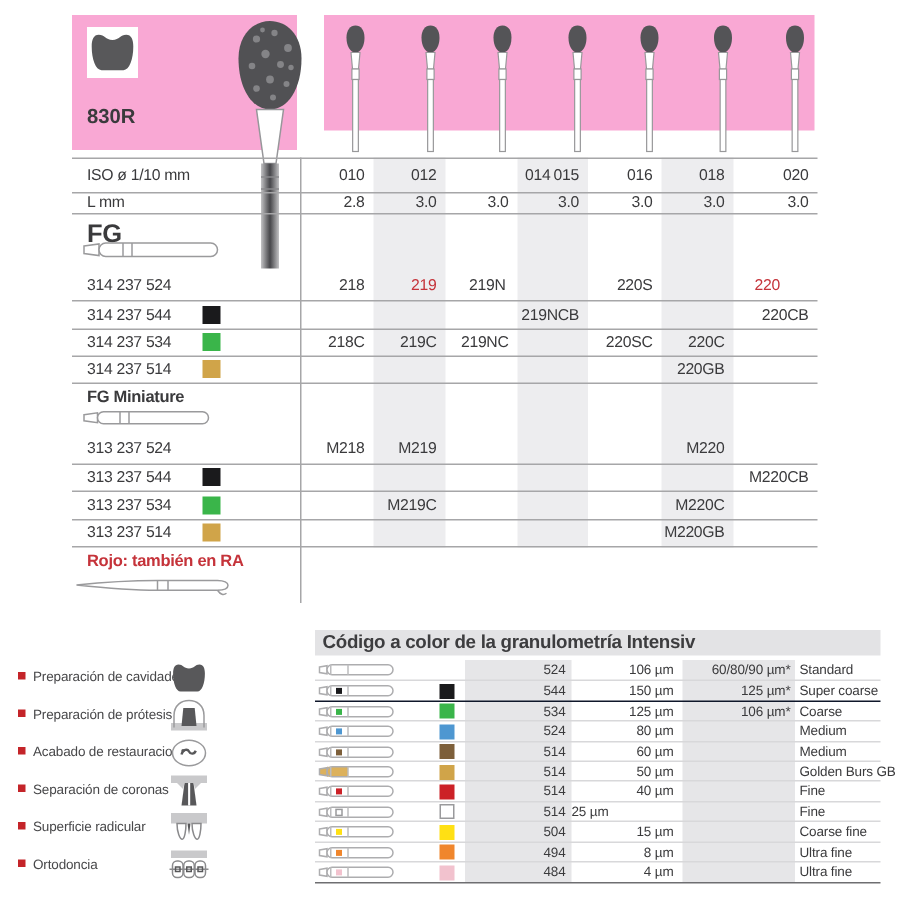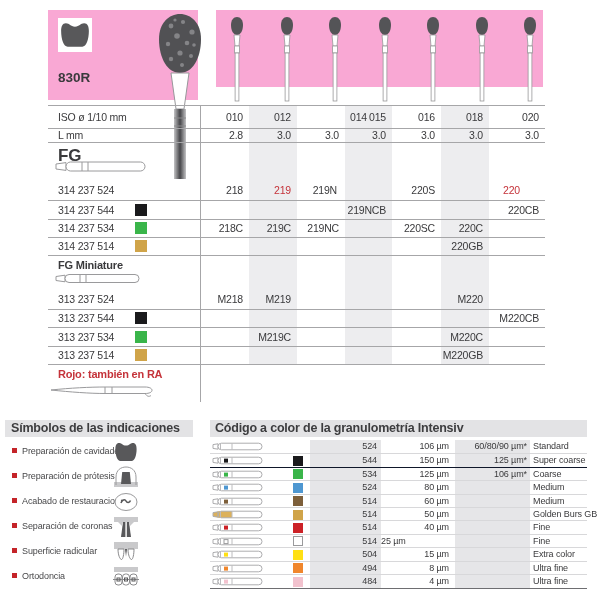--- a/index.html
+++ b/index.html
@@ -239,21 +239,20 @@
             <line x1="55" y1="5" x2="55" y2="11.5" stroke="#9a9a9c"></line>
             <line x1="62" y1="5" x2="62" y2="11.5" stroke="#9a9a9c"></line>
             <path d="M95,11.5 C97,14.5 99,15 101,13.5" fill="none" stroke="#9a9a9c"></path>
           </svg>
         </div>
       </div>
     </div>
 
   <div class="abs" style="left:200px;top:105px;width:1px;height:297px;background:#a6a6a8;"></div>
 
-  <div class="abs hdrband" style="left:5px;top:420px;width:188px;height:17px;padding-left:6px;box-sizing:border-box;">Símbolos de las indicaciones</div>
   <div id="symbols-list">
       <div class="abs" style="left:5px;top:440px;width:190px;height:24px;">
         <div class="bullet" style="left:7px;top:8px;"></div>
         <div class="symlbl" style="left:17px;top:6px;">Preparación de cavidades</div>
         <div class="abs" style="left:107px;top:0px;">
           <svg width="28" height="24" viewBox="0 0 26 24">
             <path d="M6,3 C3.4,3 2.4,5.5 2.4,9 C2.4,15.5 4.4,21 7.4,21 L18.6,21 C21.6,21 23.6,15.5 23.6,9 C23.6,5.5 22.6,3 20,3 C17,3 16.6,5.6 13,5.6 C9.4,5.6 9,3 6,3 Z" fill="#58585a"></path>
           </svg>
         </div>
       </div>
@@ -455,21 +454,21 @@
               <path d="M1,3.6 L6,2.8 L6,8.2 L1,7.4 Z" fill="#fff" stroke="#adadaf"></path>
               <rect x="6" y="2.2" width="44" height="6.6" rx="3.3" fill="#fff" stroke="#adadaf"></rect>
               <line x1="8.5" y1="2.2" x2="8.5" y2="8.8" stroke="#bcbcbe"></line>
               <line x1="20" y1="2.2" x2="20" y2="8.8" stroke="#bcbcbe"></line>
               <rect x="12" y="3.6" width="4" height="4" fill="#ffe014"></rect>
             </svg>
           </div>
           <div class="abs" style="left:83px;top:1.5px;width:10px;height:10px;background:#ffe014;"></div>
           <div class="gcell" style="left:100px;width:67px;text-align:right;line-height:13.4px;">504</div>
           <div class="gcell" style="left:171px;width:68px;text-align:right;line-height:13.4px;">15 µm</div>
-          <div class="gcell" style="left:323px;text-align:left;line-height:13.4px;">Extra color</div>
+          <div class="gcell" style="left:323px;text-align:left;line-height:13.4px;">Coarse fine</div>
         </div>
         <div class="abs" style="left:0;top:120.60000000000001px;width:377px;height:13.4px;border-top:1px solid #d8d8da;">
           <div class="abs" style="left:2px;top:1px;">
             <svg width="52" height="11" viewBox="0 0 52 11">
               <path d="M1,3.6 L6,2.8 L6,8.2 L1,7.4 Z" fill="#fff" stroke="#adadaf"></path>
               <rect x="6" y="2.2" width="44" height="6.6" rx="3.3" fill="#fff" stroke="#adadaf"></rect>
               <line x1="8.5" y1="2.2" x2="8.5" y2="8.8" stroke="#bcbcbe"></line>
               <line x1="20" y1="2.2" x2="20" y2="8.8" stroke="#bcbcbe"></line>
               <rect x="12" y="3.6" width="4" height="4" fill="#f0862c"></rect>
             </svg>

